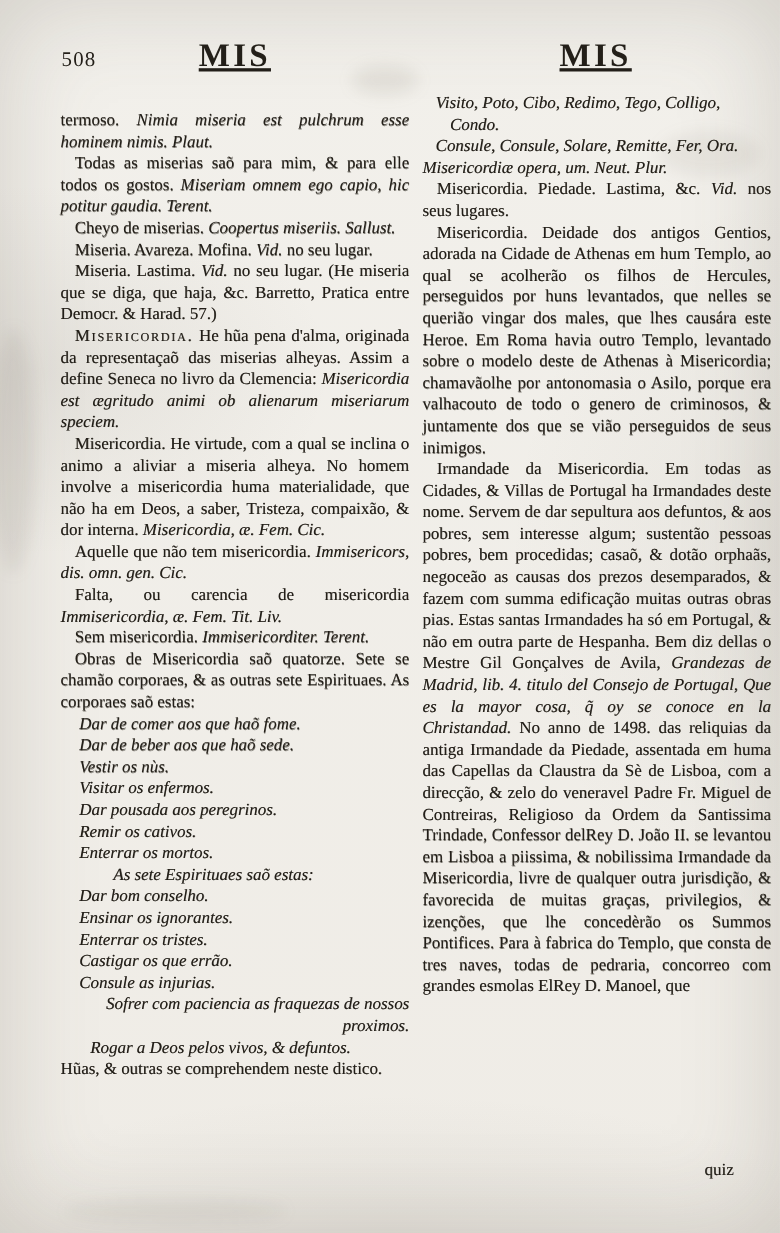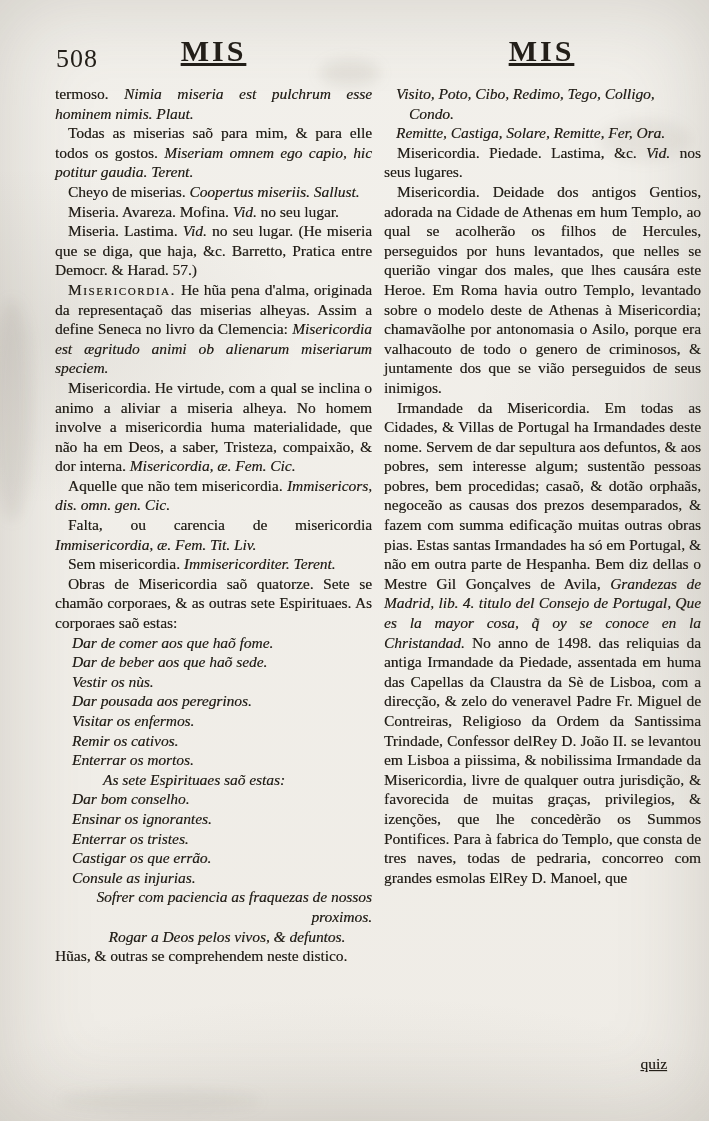--- a/index.html
+++ b/index.html
@@ -14,45 +14,45 @@
       linear-gradient(#f2f0eb,#efece6);
   }
   .page{position:absolute;inset:0;}
   .vignette{position:absolute;inset:0;box-shadow:inset 0 0 90px rgba(95,88,74,.22);pointer-events:none;}
   .smudge{position:absolute;border-radius:50%;filter:blur(7px);pointer-events:none;}
   .sm1{left:-8px;top:300px;width:40px;height:220px;background:rgba(120,112,98,.10);}
   .sm2{left:320px;top:60px;width:60px;height:26px;background:rgba(120,112,98,.12);}
   .sm3{left:60px;top:1090px;width:200px;height:22px;background:rgba(120,112,98,.08);}
   .sm4{left:600px;top:120px;width:90px;height:40px;background:rgba(120,112,98,.09);}
 
-  .folio{position:absolute;left:56px;top:44px;font-size:26px;letter-spacing:1px;}
+  .folio{position:absolute;left:56px;top:44px;font-size:19px;letter-spacing:1px;}
   .running-head{position:absolute;top:34px;width:317px;text-align:center;
     font-size:30px;font-weight:bold;letter-spacing:3px;text-decoration:underline;}
   .rh-left{left:55px;}
   .rh-right{left:383px;}
 
   .column{position:absolute;top:84px;width:317px;font-size:15.4px;line-height:19.6px;
     text-shadow:0.3px 0.3px 0.3px rgba(30,25,16,.55);}
   .col-left{left:55px;}
   .col-right{left:384px;}
 
   .para{margin:0;text-align:justify;text-indent:13px;}
-  .para.first{text-indent:0;}
+  .para.first{text-indent:0;margin-top:16px;}
   .para.flush{text-indent:0;}
   .para.li{text-indent:0;text-align:left;padding-left:17px;}
   .para.li-wrap{text-align:right;padding-left:41px;text-indent:-24px;}
-  .para.li-deep{text-indent:0;text-align:center;padding-left:27px;}
+  .para.li-deep{text-indent:0;text-align:left;padding-left:27px;}
   .para.subhead{text-indent:0;text-align:left;padding-left:48px;font-style:italic;}
   .para.verse{text-align:left;padding-left:25px;text-indent:-13px;}
   .it{font-style:italic;}
   .sc{font-variant:small-caps;letter-spacing:1.6px;margin-top:24px;}
 
   .catchword{position:absolute;left:383px;top:1054px;width:317px;box-sizing:border-box;
     text-align:right;padding-right:33px;font-size:15.4px;line-height:19.6px;
-    text-shadow:0.3px 0.3px 0.3px rgba(30,25,16,.55);text-decoration:underline;}
+    text-shadow:0.3px 0.3px 0.3px rgba(30,25,16,.55);}
 </style>
 </head>
 <body>
 
 <div class="page">
   <div class="smudge sm1"></div>
   <div class="smudge sm2"></div>
   <div class="smudge sm3"></div>
   <div class="smudge sm4"></div>
 
@@ -68,37 +68,38 @@
       <p class="para indent"><span>Miseria. Lastima. </span><span class="it">Vid.</span><span> no seu lugar. (He miseria que se diga, que haja, &amp;c. Barretto, Pratica entre Democr. &amp; Harad. 57.)</span></p>
       <p class="para indent"><span class="sc">Misericordia.</span><span> He hũa pena d'alma, originada da representaçaõ das miserias alheyas. Assim a define Seneca no livro da Clemencia: </span><span class="it">Misericordia est ægritudo animi ob alienarum miseriarum speciem.</span></p>
       <p class="para indent"><span>Misericordia. He virtude, com a qual se inclina o animo a aliviar a miseria alheya. No homem involve a misericordia huma materialidade, que não ha em Deos, a saber, Tristeza, compaixão, &amp; dor interna. </span><span class="it">Misericordia, æ. Fem. Cic.</span></p>
       <p class="para indent"><span>Aquelle que não tem misericordia. </span><span class="it">Immisericors, dis. omn. gen. Cic.</span></p>
       <p class="para indent"><span>Falta, ou carencia de misericordia </span><span class="it">Immisericordia, æ. Fem. Tit. Liv.</span></p>
       <p class="para indent"><span>Sem misericordia. </span><span class="it">Immisericorditer. Terent.</span></p>
       <p class="para indent"><span>Obras de Misericordia saõ quatorze. Sete se chamão corporaes, &amp; as outras sete Espirituaes. As corporaes saõ estas:</span></p>
       <p class="para li"><span class="it">Dar de comer aos que haõ fome.</span></p>
       <p class="para li"><span class="it">Dar de beber aos que haõ sede.</span></p>
       <p class="para li"><span class="it">Vestir os nùs.</span></p>
+      <p class="para li"><span class="it">Visitar os enfermos.</span></p>
       <p class="para li"><span class="it">Dar pousada aos peregrinos.</span></p>
-      <p class="para li"><span class="it">Visitar os enfermos.</span></p>
       <p class="para li"><span class="it">Remir os cativos.</span></p>
       <p class="para li"><span class="it">Enterrar os mortos.</span></p>
       <p class="para subhead"><span>As sete Espirituaes saõ estas:</span></p>
       <p class="para li"><span class="it">Dar bom conselho.</span></p>
       <p class="para li"><span class="it">Ensinar os ignorantes.</span></p>
       <p class="para li"><span class="it">Enterrar os tristes.</span></p>
       <p class="para li"><span class="it">Castigar os que errão.</span></p>
       <p class="para li"><span class="it">Consule as injurias.</span></p>
       <p class="para li-wrap"><span class="it">Sofrer com paciencia as fraquezas de nossos proximos.</span></p>
       <p class="para li-deep"><span class="it">Rogar a Deos pelos vivos, &amp; defuntos.</span></p>
       <p class="para flush"><span>Hũas, &amp; outras se comprehendem neste distico.</span></p>
     </div>
   <div class="column col-right">
       <p class="para verse"><span class="it">Visito, Poto, Cibo, Redimo, Tego, Colligo, Condo.</span></p>
-      <p class="para verse"><span class="it">Remitte, Castiga, Solare, Remitte, Fer, Ora.</span></p>
+      <p class="para verse"><span class="it">Consule, Consule, Solare, Remitte, Fer, Ora.</span></p>
+      <p class="para flush"><span class="it">Misericordiæ opera, um. Neut. Plur.</span></p>
       <p class="para indent"><span>Misericordia. Piedade. Lastima, &amp;c. </span><span class="it">Vid.</span><span> nos seus lugares.</span></p>
       <p class="para indent"><span>Misericordia. Deidade dos antigos Gentios, adorada na Cidade de Athenas em hum Templo, ao qual se acolherão os filhos de Hercules, perseguidos por huns levantados, que nelles se querião vingar dos males, que lhes causára este Heroe. Em Roma havia outro Templo, levantado sobre o modelo deste de Athenas à Misericordia; chamavãolhe por antonomasia o Asilo, porque era valhacouto de todo o genero de criminosos, &amp; juntamente dos que se vião perseguidos de seus inimigos.</span></p>
       <p class="para indent"><span>Irmandade da Misericordia. Em todas as Cidades, &amp; Villas de Portugal ha Irmandades deste nome. Servem de dar sepultura aos defuntos, &amp; aos pobres, sem interesse algum; sustentão pessoas pobres, bem procedidas; casaõ, &amp; dotão orphaãs, negoceão as causas dos prezos desemparados, &amp; fazem com summa edificação muitas outras obras pias. Estas santas Irmandades ha só em Portugal, &amp; não em outra parte de Hespanha. Bem diz dellas o Mestre Gil Gonçalves de Avila, </span><span class="it">Grandezas de Madrid, lib. 4. titulo del Consejo de Portugal, Que es la mayor cosa, q̃ oy se conoce en la Christandad.</span><span> No anno de 1498. das reliquias da antiga Irmandade da Piedade, assentada em huma das Capellas da Claustra da Sè de Lisboa, com a direcção, &amp; zelo do veneravel Padre Fr. Miguel de Contreiras, Religioso da Ordem da Santissima Trindade, Confessor delRey D. João II. se levantou em Lisboa a piissima, &amp; nobilissima Irmandade da Misericordia, livre de qualquer outra jurisdição, &amp; favorecida de muitas graças, privilegios, &amp; izenções, que lhe concedèrão os Summos Pontifices. Para à fabrica do Templo, que consta de tres naves, todas de pedraria, concorreo com grandes esmolas ElRey D. Manoel, que</span></p>
     </div>
 
   <div class="catchword">quiz</div>
 
   <div class="vignette"></div>
 </div>
 

